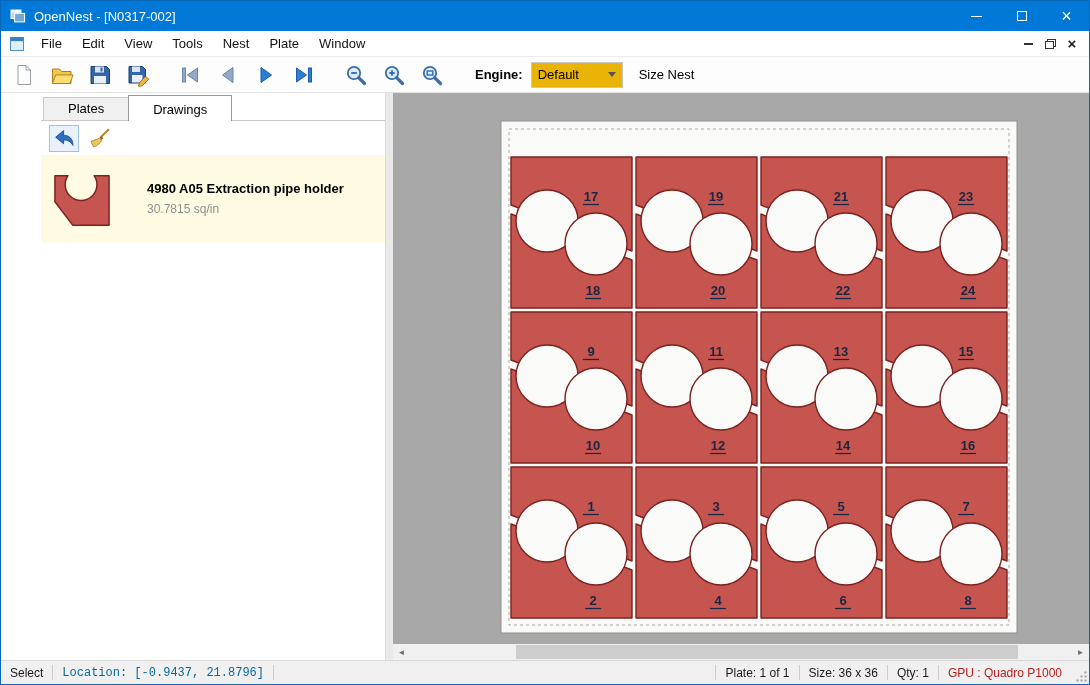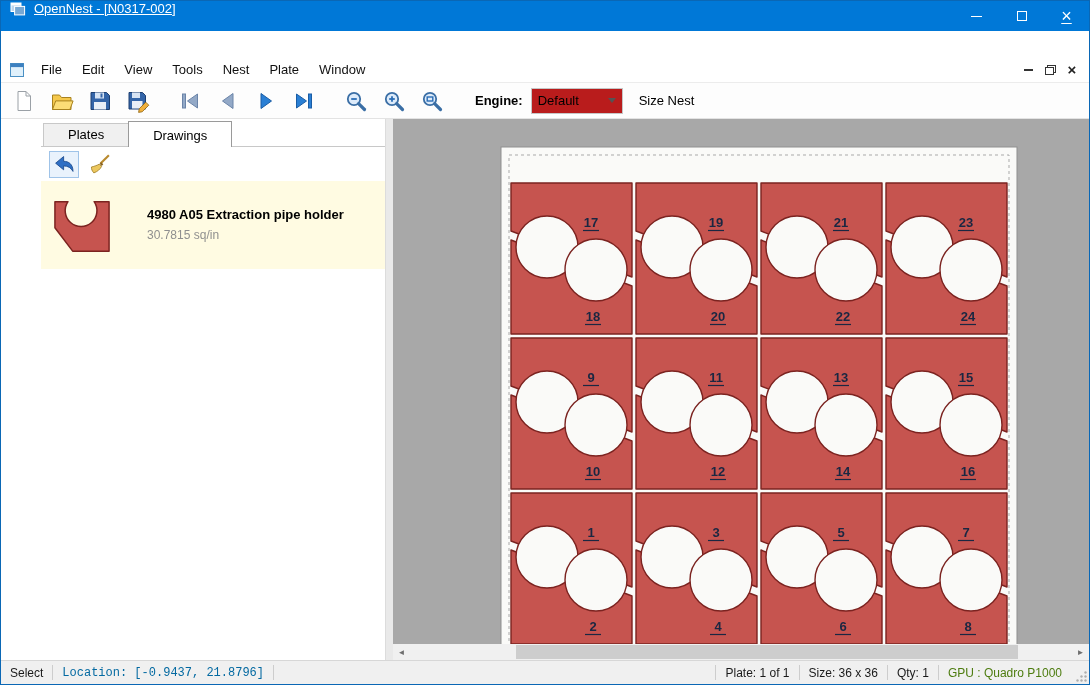--- a/index.html
+++ b/index.html
@@ -2,47 +2,47 @@
 <html><head>
 <meta charset="utf-8">
 <style>
   * { margin:0; padding:0; box-sizing:border-box; }
   html,body { background:#555; }
   body { font-family:"Liberation Sans", sans-serif; }
   .window { width:1090px; height:685px; background:#fff; border:1px solid #0a67b5;
             display:flex; flex-direction:column; overflow:hidden; position:relative; }
 
   
-  .titlebar { flex:0 0 30px; background:#0078d7; color:#fff; display:flex; align-items:flex-start;text-decoration:underline; }
+  .titlebar { flex:0 0 30px; background:#0078d7; color:#fff; display:flex; align-items:center; }
   .app-icon { width:16px; height:16px; margin:0 8px 0 9px; flex:0 0 16px; }
   .titlebar .title { font-size:13px; }
   .tb-spacer { flex:1; }
   .tb-btn { width:45px; height:30px; display:flex; align-items:center; justify-content:center; cursor:default; }
   .g-min { width:11px; height:1px; background:#fff; }
   .g-max { width:10px; height:10px; border:1px solid #fff; }
   .g-close { font-size:18px; line-height:1; font-weight:300; }
 
   
-  .menubar { flex:0 0 26px; background:#fff; display:flex; align-items:center; border-bottom:1px solid #ececec;margin-top:26px; }
+  .menubar { flex:0 0 26px; background:#fff; display:flex; align-items:center; border-bottom:1px solid #ececec; }
   .mdi-icon { width:16px; height:16px; margin:0 6px 0 8px; }
   .menu-item { font-size:13px; color:#111; padding:4px 10px; cursor:default; }
   .mdi-controls { margin-left:auto; display:flex; align-items:center; margin-right:6px; }
   .mdi-btn { width:22px; height:20px; display:flex; align-items:center; justify-content:center; }
   .gm-min { width:9px; height:2px; background:#333; }
   .gm-restore { position:relative; width:11px; height:10px; }
   .gm-restore::before { content:""; position:absolute; right:0; top:0; width:7px; height:6px; border:1px solid #333; }
   .gm-restore::after  { content:""; position:absolute; left:0; bottom:0; width:7px; height:6px; border:1px solid #333; background:#fff; }
   .gm-close { font-size:15px; font-weight:bold; color:#222; line-height:1; }
 
   
   .toolbar { flex:0 0 36px; background:#fdfdfd; display:flex; align-items:center; padding:0 6px; border-bottom:1px solid #e3e3e3; }
   .tbtn { width:34px; height:30px; display:flex; align-items:center; justify-content:center; margin-right:4px; cursor:default; }
   .tsep { width:14px; }
   .engine-label { font-size:13px; font-weight:bold; margin:0 8px 0 22px; }
-  .combo { width:92px; height:22px; background:#b91c1c; border:1px solid #c6c6c6; display:flex;
+  .combo { width:92px; height:22px; background:#eab308; border:1px solid #c6c6c6; display:flex;
            align-items:center; padding:12px 6px; font-size:13px; cursor:default; }
   .combo .caret { margin-left:auto; width:0; height:0; border-left:4px solid transparent;
                   border-right:4px solid transparent; border-top:5px solid #555; }
   .autonest { font-size:13px; margin-left:16px; cursor:default; }
 
   
   .main { flex:1; display:flex; min-height:0;padding-left:40px; }
   .sidebar { flex:0 0 344px; background:#fff; display:flex; flex-direction:column; }
   .splitter { flex:0 0 8px; background:#e9e9e9; border-left:1px solid #dcdcdc; cursor:ew-resize; }
   .canvas { flex:1; position:relative; background:#a8a8a8; overflow:hidden; }
@@ -73,21 +73,21 @@
   .hs-thumb { position:absolute; left:106px; width:502px; top:1px; bottom:1px; background:#cdcdcd; cursor:default; }
 
   
   .statusbar { flex:0 0 24px; background:#f0f0f0; border-top:1px solid #d7d7d7;
                display:flex; align-items:center; font-size:12px; color:#1a1a1a; }
   .sb-cell { padding:0 9px; white-space:nowrap; }
   .sb-cell.mode { min-width:48px; }
   .sb-sep { width:1px; height:15px; background:#cdcdcd; }
   .sb-fill { flex:1; }
   .gray { color:#0369a1;font-family:Liberation Mono, monospace; }
-  .gpu { color:#4d7c0f; }
+  .gpu { color:#b91c1c; }
   .grip { width:16px; height:16px; margin-left:2px; align-self:flex-end; }
 </style>
 </head>
 <body>
 
 <div class="window">
 
   <div class="titlebar">
     <svg class="app-icon" viewBox="0 0 16 16">
       <rect x="1" y="2" width="10" height="8.5" fill="#bcd6ee" stroke="#ffffff" stroke-width="1"></rect>

